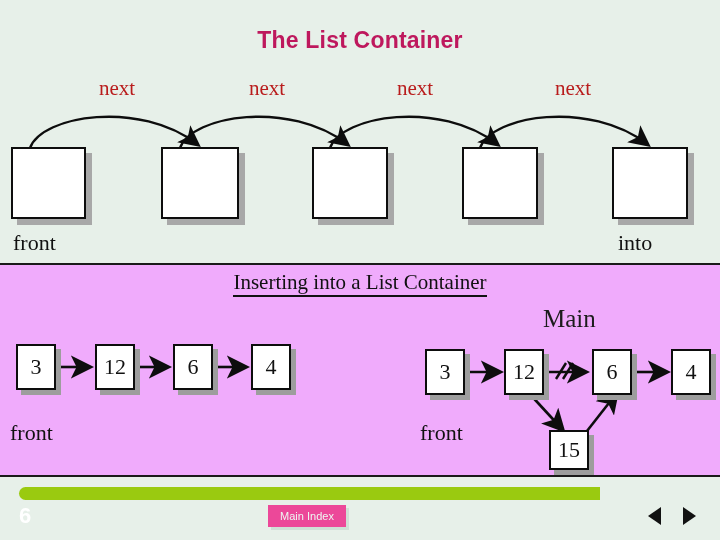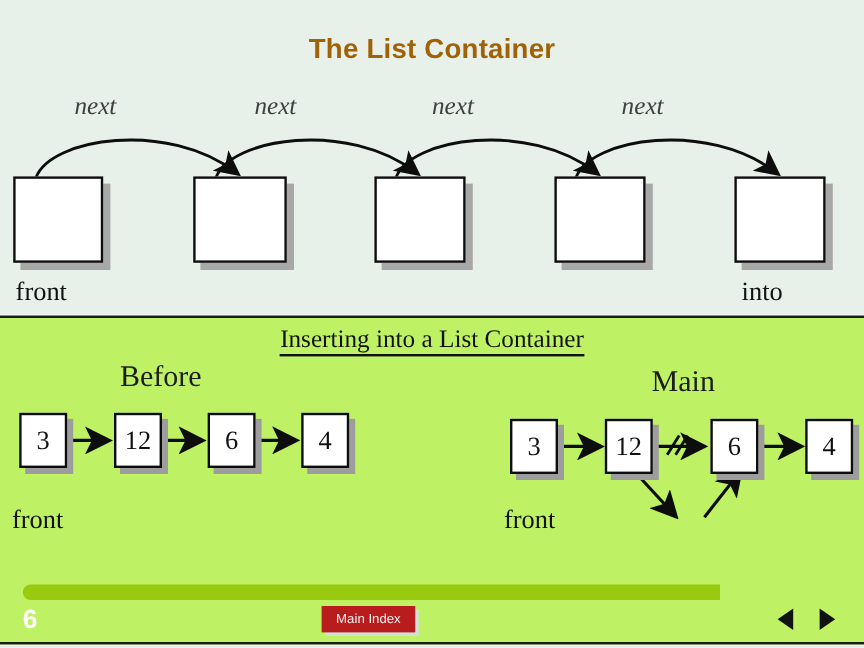--- a/index.html
+++ b/index.html
@@ -14,52 +14,52 @@
 
   
   .slide-title{
     position:absolute;
     left:0;top:27px;width:720px;
     text-align:center;
     font-family:"Liberation Sans",sans-serif;
     font-weight:bold;
     font-size:23px;
     letter-spacing:.2px;
-    color:#a16207;
+    color:#be185d;
   }
 
   
   .top-diagram{position:absolute;left:0;top:60px;width:720px;height:203px;}
   .node-box{
     position:absolute;
     background:#ffffff;
     border:2px solid #0d0d0d;
     box-shadow:6px 6px 0 0 #a8a8a8;
     box-sizing:border-box;
   }
   .next-label{
     position:absolute;
     font-family:"Liberation Serif",serif;
     font-size:21px;
-    color:#404040;
-    font-style:italic;
+    color:#b91c1c;
+    text-align:center;
   }
   .end-label{
     position:absolute;
     font-family:"Liberation Serif",serif;
     font-size:22px;
     color:#111;
   }
   .arc-svg{position:absolute;left:0;top:0;width:720px;height:203px;}
 
   
   .gray-panel{
     position:absolute;
-    left:0;top:263px;width:720px;height:274px;
-    background:#bef264;
+    left:0;top:263px;width:720px;height:214px;
+    background:#f0abfc;
     border-top:2px solid #1a1a1a;
     border-bottom:2px solid #1a1a1a;
     box-sizing:border-box;
   }
   .panel-title{
     position:absolute;
     left:0;top:5px;width:720px;
     text-align:center;
     font-family:"Liberation Serif",serif;
     font-size:21px;
@@ -103,21 +103,21 @@
     position:absolute;
     left:19px;top:503px;
     font-family:"Liberation Sans",sans-serif;
     font-weight:bold;
     font-size:22px;
     color:#ffffff;
   }
   .nav-btn{
     position:absolute;
     top:505px;height:22px;
-    background:#b91c1c;
+    background:#ec4899;
     box-shadow:3px 3px 0 0 #cfe0d6;
     color:#eef6f2;
     font-family:"Liberation Sans",sans-serif;
     font-size:11px;
     display:flex;align-items:center;justify-content:center;
     box-sizing:border-box;
     cursor:pointer;
   }
   #btn-main-index{left:268px;width:78px;}
   #btn-contents{left:371px;width:74px;}
@@ -192,32 +192,32 @@
         <line x1="556" y1="114" x2="566" y2="98"></line>
         <line x1="563" y1="114" x2="573" y2="98"></line>
       </g>
 
       <g fill="none" stroke="#0d0d0d" stroke-width="2.6">
         <path d="M527,126 L562,164" marker-end="url(#ah2)"></path>
         <path d="M587,166 L616,129" marker-end="url(#ah2)"></path>
       </g>
     </svg>
 
-    <div class="ba-label" style="left:100px;top:36px;">Before</div>
     <div class="val-box" style="left:16px;top:79px;width:40px;height:46px;">3</div>
     <div class="val-box" style="left:95px;top:79px;width:40px;height:46px;">12</div>
     <div class="val-box" style="left:173px;top:79px;width:40px;height:46px;">6</div>
     <div class="val-box" style="left:251px;top:79px;width:40px;height:46px;">4</div>
     <div class="front-label" style="left:10px;top:155px;">front</div>
 
     <div class="ba-label" style="left:543px;top:40px;">Main</div>
     <div class="val-box" style="left:425px;top:84px;width:40px;height:46px;">3</div>
     <div class="val-box" style="left:504px;top:84px;width:40px;height:46px;">12</div>
     <div class="val-box" style="left:592px;top:84px;width:40px;height:46px;">6</div>
     <div class="val-box" style="left:671px;top:84px;width:40px;height:46px;">4</div>
+    <div class="val-box" style="left:549px;top:165px;width:40px;height:40px;">15</div>
     <div class="front-label" style="left:420px;top:155px;">front</div>
   </div>
 
   <div class="green-bar"></div>
   <div class="page-num">6</div>
 
   <div class="nav-btn" id="btn-main-index">Main Index</div>
 
   <div class="tri" id="nav-prev"></div>
   <div class="tri" id="nav-next"></div>

